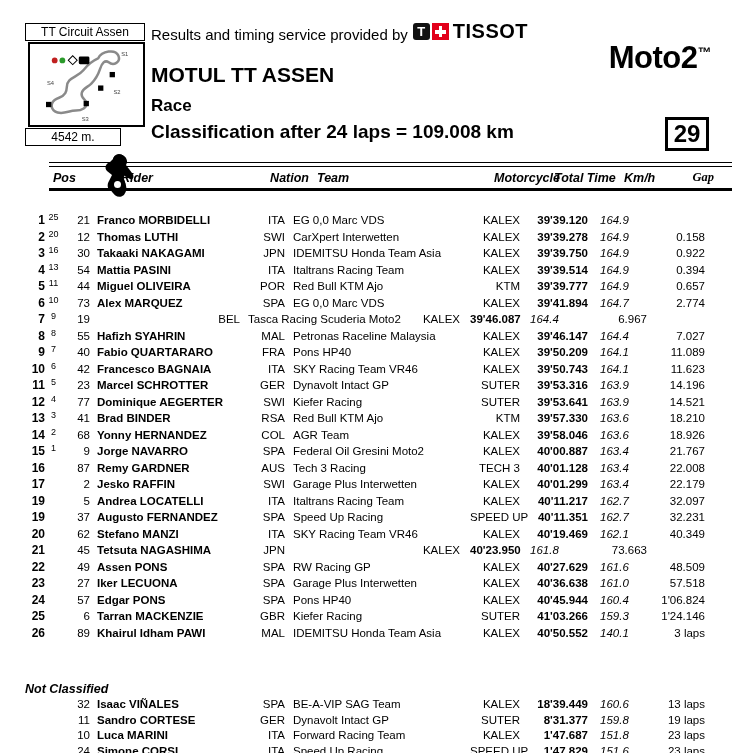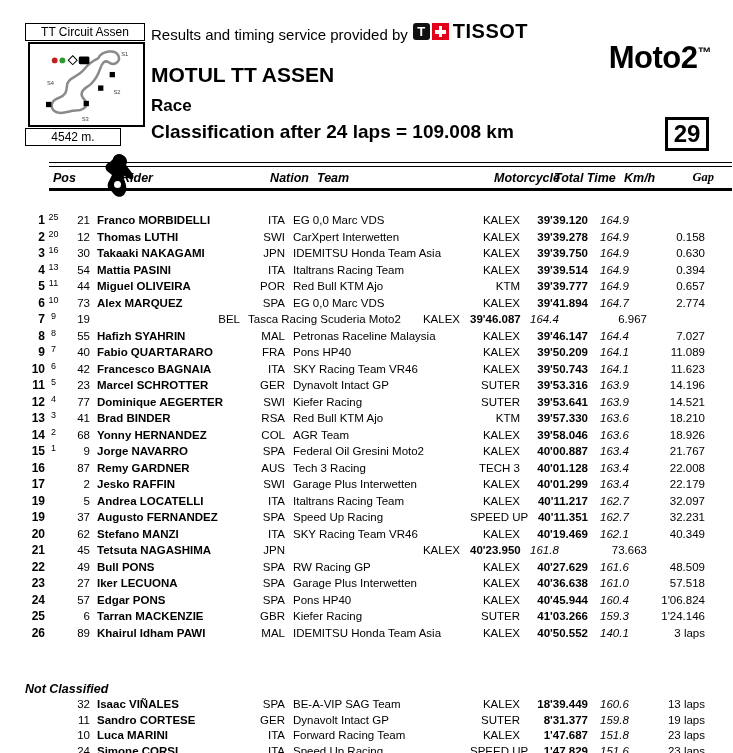--- a/index.html
+++ b/index.html
@@ -204,21 +204,21 @@
       <div class="row">
         <span class="c-pos">3</span>
         <span class="c-pts">16</span>
         <span class="c-num">30</span>
         <span class="c-rider">Takaaki NAKAGAMI</span>
         <span class="c-nation">JPN</span>
         <span class="c-team">IDEMITSU Honda Team Asia</span>
         <span class="c-moto">KALEX</span>
         <span class="c-time">39'39.750</span>
         <span class="c-kmh">164.9</span>
-        <span class="c-gap">0.630</span>
+        <span class="c-gap">0.922</span>
       </div>
 
       <div class="row">
         <span class="c-pos">4</span>
         <span class="c-pts">13</span>
         <span class="c-num">54</span>
         <span class="c-rider">Mattia PASINI</span>
         <span class="c-nation">ITA</span>
         <span class="c-team">Italtrans Racing Team</span>
         <span class="c-moto">KALEX</span>
@@ -443,21 +443,21 @@
         <span class="c-moto">KALEX</span>
         <span class="c-time">40'23.950</span>
         <span class="c-kmh">161.8</span>
         <span class="c-gap">73.663</span>
       </div>
 
       <div class="row">
         <span class="c-pos">22</span>
         <span class="c-pts"></span>
         <span class="c-num">49</span>
-        <span class="c-rider">Bull PONS</span>
+        <span class="c-rider">Assen PONS</span>
         <span class="c-nation">SPA</span>
         <span class="c-team">RW Racing GP</span>
         <span class="c-moto">KALEX</span>
         <span class="c-time">40'27.629</span>
         <span class="c-kmh">161.6</span>
         <span class="c-gap">48.509</span>
       </div>
 
       <div class="row">
         <span class="c-pos">23</span>

